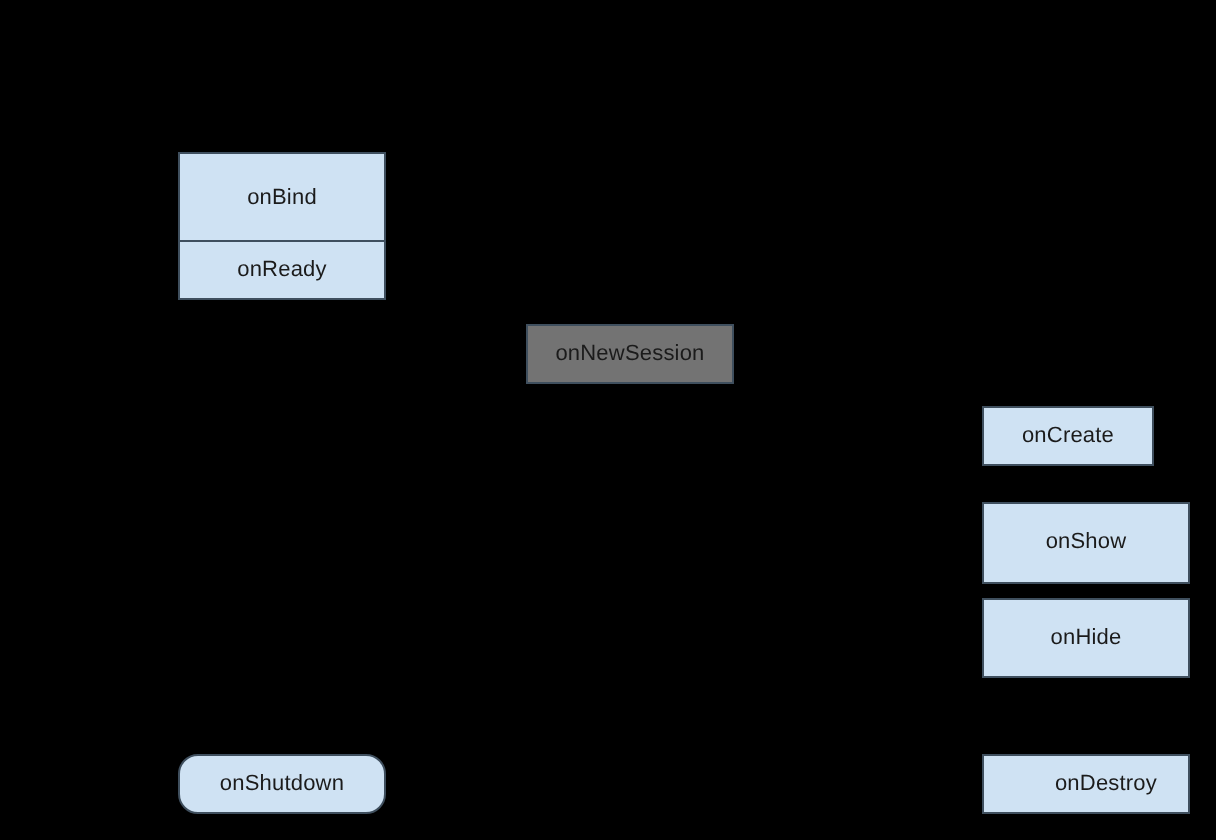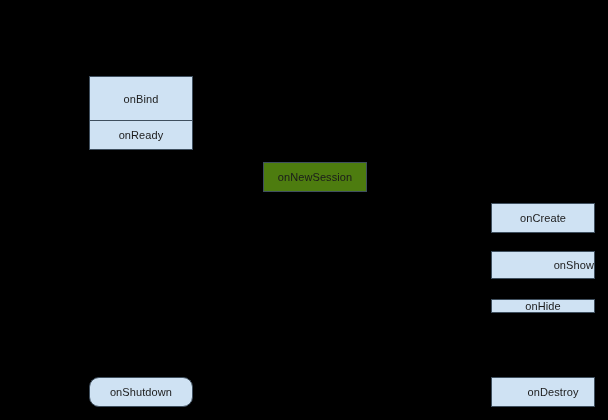--- a/index.html
+++ b/index.html
@@ -35,30 +35,30 @@
 </head>
 <body>
 
 <div id="canvas" style="width: 608px; height: 420px; background: rgb(0, 0, 0);">
     <div class="node" style="left: 89px; top: 76px; width: 104px; height: 46px; background: rgb(207, 226, 243); border-color: rgb(63, 79, 94);">
       <span class="node-label" style="color: rgb(27, 27, 27);">onBind</span>
     </div>
     <div class="node" style="left: 89px; top: 120px; width: 104px; height: 30px; background: rgb(207, 226, 243); border-color: rgb(63, 79, 94);">
       <span class="node-label" style="color: rgb(27, 27, 27);">onReady</span>
     </div>
-    <div class="node" style="left: 263px; top: 162px; width: 104px; height: 30px; background: #4d7c0f; border-color: rgb(63, 79, 94);">
+    <div class="node" style="left: 263px; top: 162px; width: 104px; height: 30px; background: #737373; border-color: rgb(63, 79, 94);">
       <span class="node-label" style="color: rgb(27, 27, 27);">onNewSession</span>
     </div>
-    <div class="node" style="left: 491px; top: 203px; width: 104px; height: 30px; background: rgb(207, 226, 243); border-color: rgb(63, 79, 94);">
+    <div class="node" style="left: 491px; top: 203px; width: 86px; height: 30px; background: rgb(207, 226, 243); border-color: rgb(63, 79, 94);">
       <span class="node-label" style="color: rgb(27, 27, 27);">onCreate</span>
     </div>
-    <div class="node" style="left: 491px; top: 251px; width: 104px; height: 28px; background: rgb(207, 226, 243); border-color: rgb(63, 79, 94); justify-content: flex-end;">
+    <div class="node" style="left: 491px; top: 251px; width: 104px; height: 41px; background: rgb(207, 226, 243); border-color: rgb(63, 79, 94);">
       <span class="node-label" style="color: rgb(27, 27, 27);">onShow</span>
     </div>
-    <div class="node" style="left: 491px; top: 299px; width: 104px; height: 14px; background: rgb(207, 226, 243); border-color: rgb(63, 79, 94);">
+    <div class="node" style="left: 491px; top: 299px; width: 104px; height: 40px; background: rgb(207, 226, 243); border-color: rgb(63, 79, 94);">
       <span class="node-label" style="color: rgb(27, 27, 27);">onHide</span>
     </div>
     <div class="node" style="left: 491px; top: 377px; width: 104px; height: 30px; background: rgb(207, 226, 243); border-color: rgb(63, 79, 94); padding-left: 20px;">
       <span class="node-label" style="color: rgb(27, 27, 27);">onDestroy</span>
     </div>
     <div class="node" style="left: 89px; top: 377px; width: 104px; height: 30px; background: rgb(207, 226, 243); border-color: rgb(63, 79, 94); border-radius: 10px;">
       <span class="node-label" style="color: rgb(27, 27, 27);">onShutdown</span>
     </div>
   </div>
 

